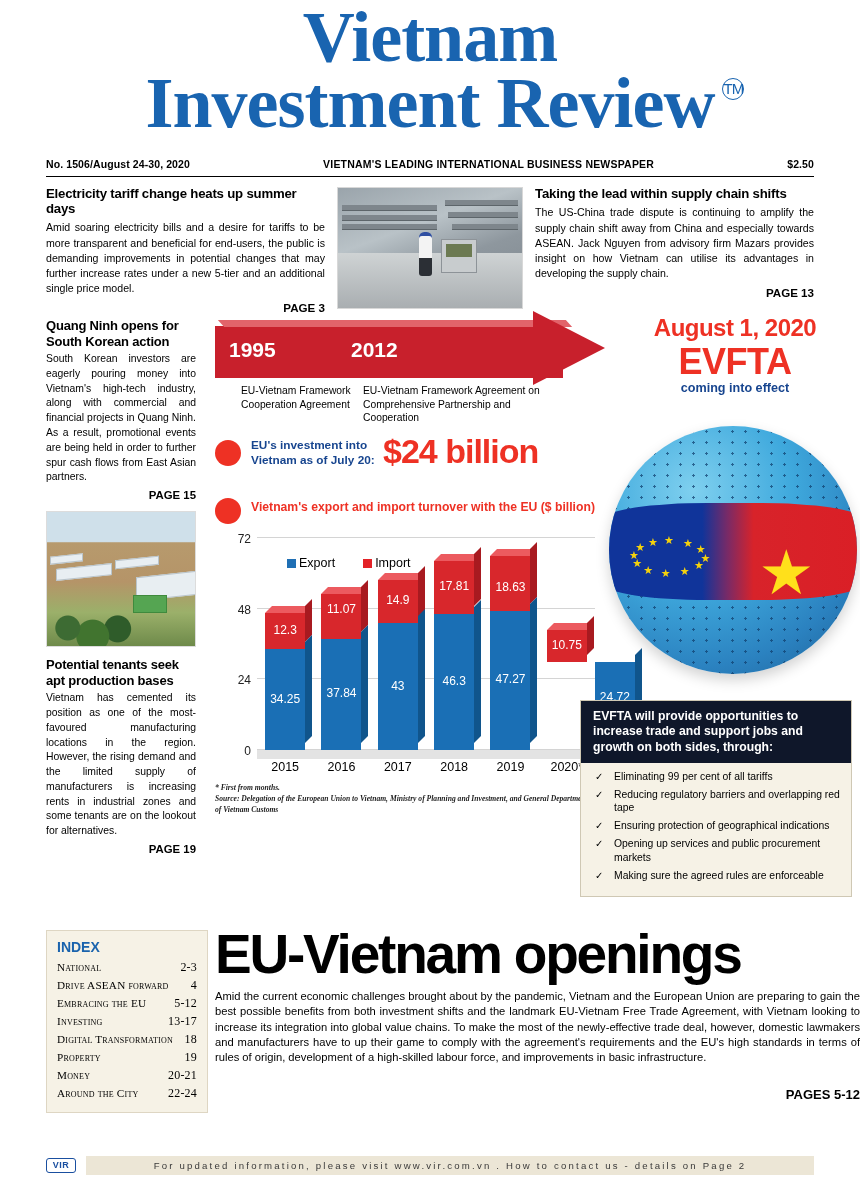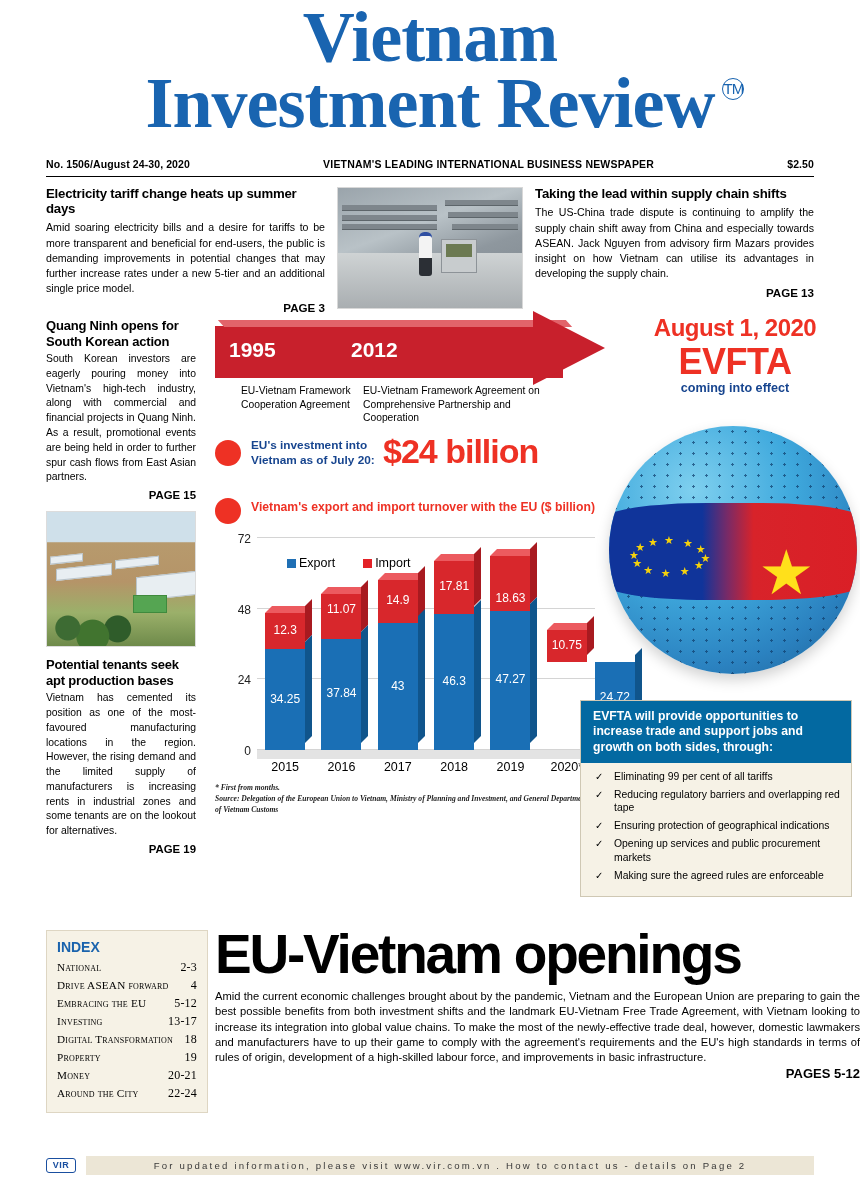--- a/index.html
+++ b/index.html
@@ -296,21 +296,21 @@
     position:absolute; left:60%; top:40%;
     color:#ffe01b; font-size: 62px; line-height: 1; font-style: normal;
   }
 
   
   .evfta-box {
     position: absolute; left: 580px; top: 700px; width: 272px;
     background: #f6f2e6; border: 1px solid #cfc8b4;
   }
   .evfta-head {
-    background: #0369a1; color: #fff; font-weight: bold;
+    background: #0f172a; color: #fff; font-weight: bold;
     font-size: 12.2px; line-height: 1.25; padding: 8px 10px 8px 12px;
   }
   .evfta-list { padding: 7px 10px 9px 12px; }
   .evfta-list li {
     list-style: none; position: relative; padding-left: 21px;
     font-size: 10.4px; line-height: 1.33; margin-bottom: 4px;
   }
   .evfta-list li:before {
     content: "\2713"; position: absolute; left: 2px; top: 0; font-size: 10px;
   }
@@ -333,21 +333,21 @@
   
   .lead { position: absolute; left: 215px; top: 928px; width: 645px; }
   .lead h1 {
     font-size: 55px; font-weight: bold; letter-spacing: -2.2px;
     line-height: 0.98;
   }
   .lead p {
     font-size: 11.2px; line-height: 1.37; text-align: justify; margin-top: 7px;
   }
   .lead .pages {
-    text-align: right; font-weight: bold; font-size: 13px; margin-top: 0;
+    text-align: right; font-weight: bold; font-size: 13px; margin-top: 21px;
   }
 
   
   .footer {
     position: absolute; left: 46px; right: 46px; bottom: 20px;
     display: flex; align-items: center; gap: 10px;
   }
   .vir-logo {
     width: 30px; height: 15px; border: 1.4px solid #1a4fa0; border-radius: 3px;
     color: #1a4fa0; font-size: 9px; font-weight: bold; text-align: center;
@@ -521,21 +521,21 @@
                 <div class="side3d"></div>
                 <div class="face"></div>
                 <div class="val" style="top: 60.1639px;">46.3</div>
               </div>
             </div>
             <div class="bar-col">
               <div class="seg seg-imp" style="height: 54.855px;">
                 <div class="top3d"></div>
                 <div class="side3d"></div>
                 <div class="face"></div>
-                <div class="val" style="top: 35px;">18.63</div>
+                <div class="val" style="top: 24px;">18.63</div>
               </div>
               <div class="seg seg-exp" style="height: 139.184px;">
                 <div class="side3d"></div>
                 <div class="face"></div>
                 <div class="val" style="top: 61.5919px;">47.27</div>
               </div>
             </div>
             <div class="bar-col">
               <div class="seg seg-imp" style="height: 31.6528px;">
                 <div class="top3d"></div>

